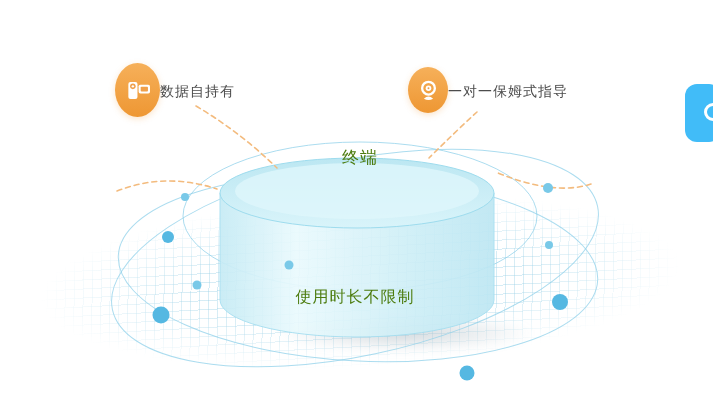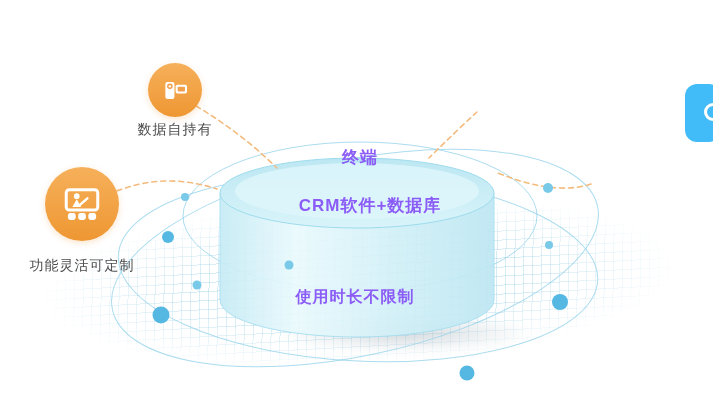--- a/index.html
+++ b/index.html
@@ -22,28 +22,28 @@
     background:radial-gradient(ellipse 50% 50% at 50% 50%, rgba(125,145,158,.35), rgba(125,145,158,0) 70%);
     filter:blur(5px);
   }
   .diagram{position:absolute;left:0;top:0;width:713px;height:403px;z-index:3;}
   .orbit{fill:none;stroke:#8fd0e9;stroke-width:1;opacity:.75;}
   .dash{fill:none;stroke:#f3bb7e;stroke-width:1.6;stroke-dasharray:5 4;stroke-linecap:round;}
   .dot{fill:#55b8e2;}
   .dot.lt{fill:#79c9e8;}
 
   .center-label{
-    position:absolute;z-index:4;text-align:center;font-weight:bold;color:#8b5cf6;
+    position:absolute;z-index:4;text-align:center;font-weight:normal;color:#4d7c0f;
     letter-spacing:1px;
   }
   .lbl-terminal{left:280px;top:146px;width:160px;font-size:17px;}
   .lbl-crm{left:270px;top:194px;width:200px;font-size:17px;}
   .lbl-server{left:255px;top:287px;width:200px;font-size:16px;}
 
-  .feature{position:absolute;z-index:5;display:flex;flex-direction:column;align-items:center;}
+  .feature{position:absolute;z-index:5;display:flex;flex-direction:row;align-items:center;}
   .f1{left:115px;top:63px;width:120px;}
   .f2{left:408px;top:67px;width:160px;}
   .f3{left:10px;top:167px;width:144px;}
   .f4{left:553px;top:156px;width:144px;}
   .badge{
     border-radius:50%;display:flex;align-items:center;justify-content:center;
     background:linear-gradient(180deg,#f6b05a 0%,#ee9733 100%);
     box-shadow:0 2px 6px rgba(238,151,51,.25);
   }
   .f1 .badge{width:54px;height:54px;}
@@ -106,50 +106,46 @@
     <circle class="dot lt" cx="197" cy="285" r="4.5"></circle>
     <circle class="dot" cx="161" cy="315" r="8.5"></circle>
     <circle class="dot lt" cx="289" cy="265" r="4.5"></circle>
     <circle class="dot lt" cx="548" cy="188" r="5"></circle>
     <circle class="dot lt" cx="549" cy="245" r="4"></circle>
     <circle class="dot" cx="560" cy="302" r="8"></circle>
     <circle class="dot" cx="467" cy="373" r="7.5"></circle>
   </svg>
 
   <div class="center-label lbl-terminal">终端</div>
-  <div class="center-label lbl-crm">CRM软件+数据库</div>
   <div class="center-label lbl-server">使用时长不限制</div>
 
   <div class="feature f1">
     <div class="badge">
       <svg width="30" height="30" viewBox="0 0 28 28">
         <rect x="5" y="6.5" width="8.5" height="16" rx="2" fill="#fff"></rect>
         <circle cx="9.2" cy="10.6" r="2.6" fill="#f0a04a"></circle>
         <circle cx="9.2" cy="10.6" r="1.1" fill="#fff"></circle>
         <rect x="14.6" y="9" width="10.6" height="8.2" rx="1.6" fill="#fff"></rect>
         <rect x="16.5" y="10.9" width="6.8" height="4.4" rx="0.8" fill="#f0a04a"></rect>
       </svg>
     </div>
     <div class="feature-label">数据自持有</div>
   </div>
 
-
-  <div class="feature f3">
+  <div class="feature f2">
     <div class="badge">
-      <svg width="42" height="42" viewBox="0 0 28 28">
-        <rect x="3.5" y="4.5" width="21" height="13.5" rx="2" fill="none" stroke="#fff" stroke-width="2"></rect>
-        <circle cx="10.5" cy="8.8" r="1.9" fill="#fff"></circle>
-        <path d="M7.6 16 L13.4 16 L10.5 10.8 Z" fill="#fff"></path>
-        <line x1="12.6" y1="14.6" x2="17.6" y2="10.2" stroke="#fff" stroke-width="1.6" stroke-linecap="round"></line>
-        <rect x="4.6" y="20" width="5.2" height="4.6" rx="1.6" fill="#fff"></rect>
-        <rect x="11.4" y="20" width="5.2" height="4.6" rx="1.6" fill="#fff"></rect>
-        <rect x="18.2" y="20" width="5.2" height="4.6" rx="1.6" fill="#fff"></rect>
+      <svg width="27" height="27" viewBox="0 0 28 28">
+        <circle cx="14" cy="11.6" r="6.6" fill="none" stroke="#fff" stroke-width="2.4"></circle>
+        <circle cx="14" cy="11.6" r="2.9" fill="#fff"></circle>
+        <circle cx="14" cy="11.6" r="1" fill="#f0a04a"></circle>
+        <path d="M9.2 22.6 Q14 17.6 18.8 22.6 Q14 25.2 9.2 22.6 Z" fill="#fff"></path>
       </svg>
     </div>
-    <div class="feature-label">功能灵活可定制</div>
+    <div class="feature-label">一对一保姆式指导</div>
   </div>
+
 
 
   <div class="side-button">
     <div class="partial-icon"></div>
   </div>
 
 </div>
 
 </body></html>

